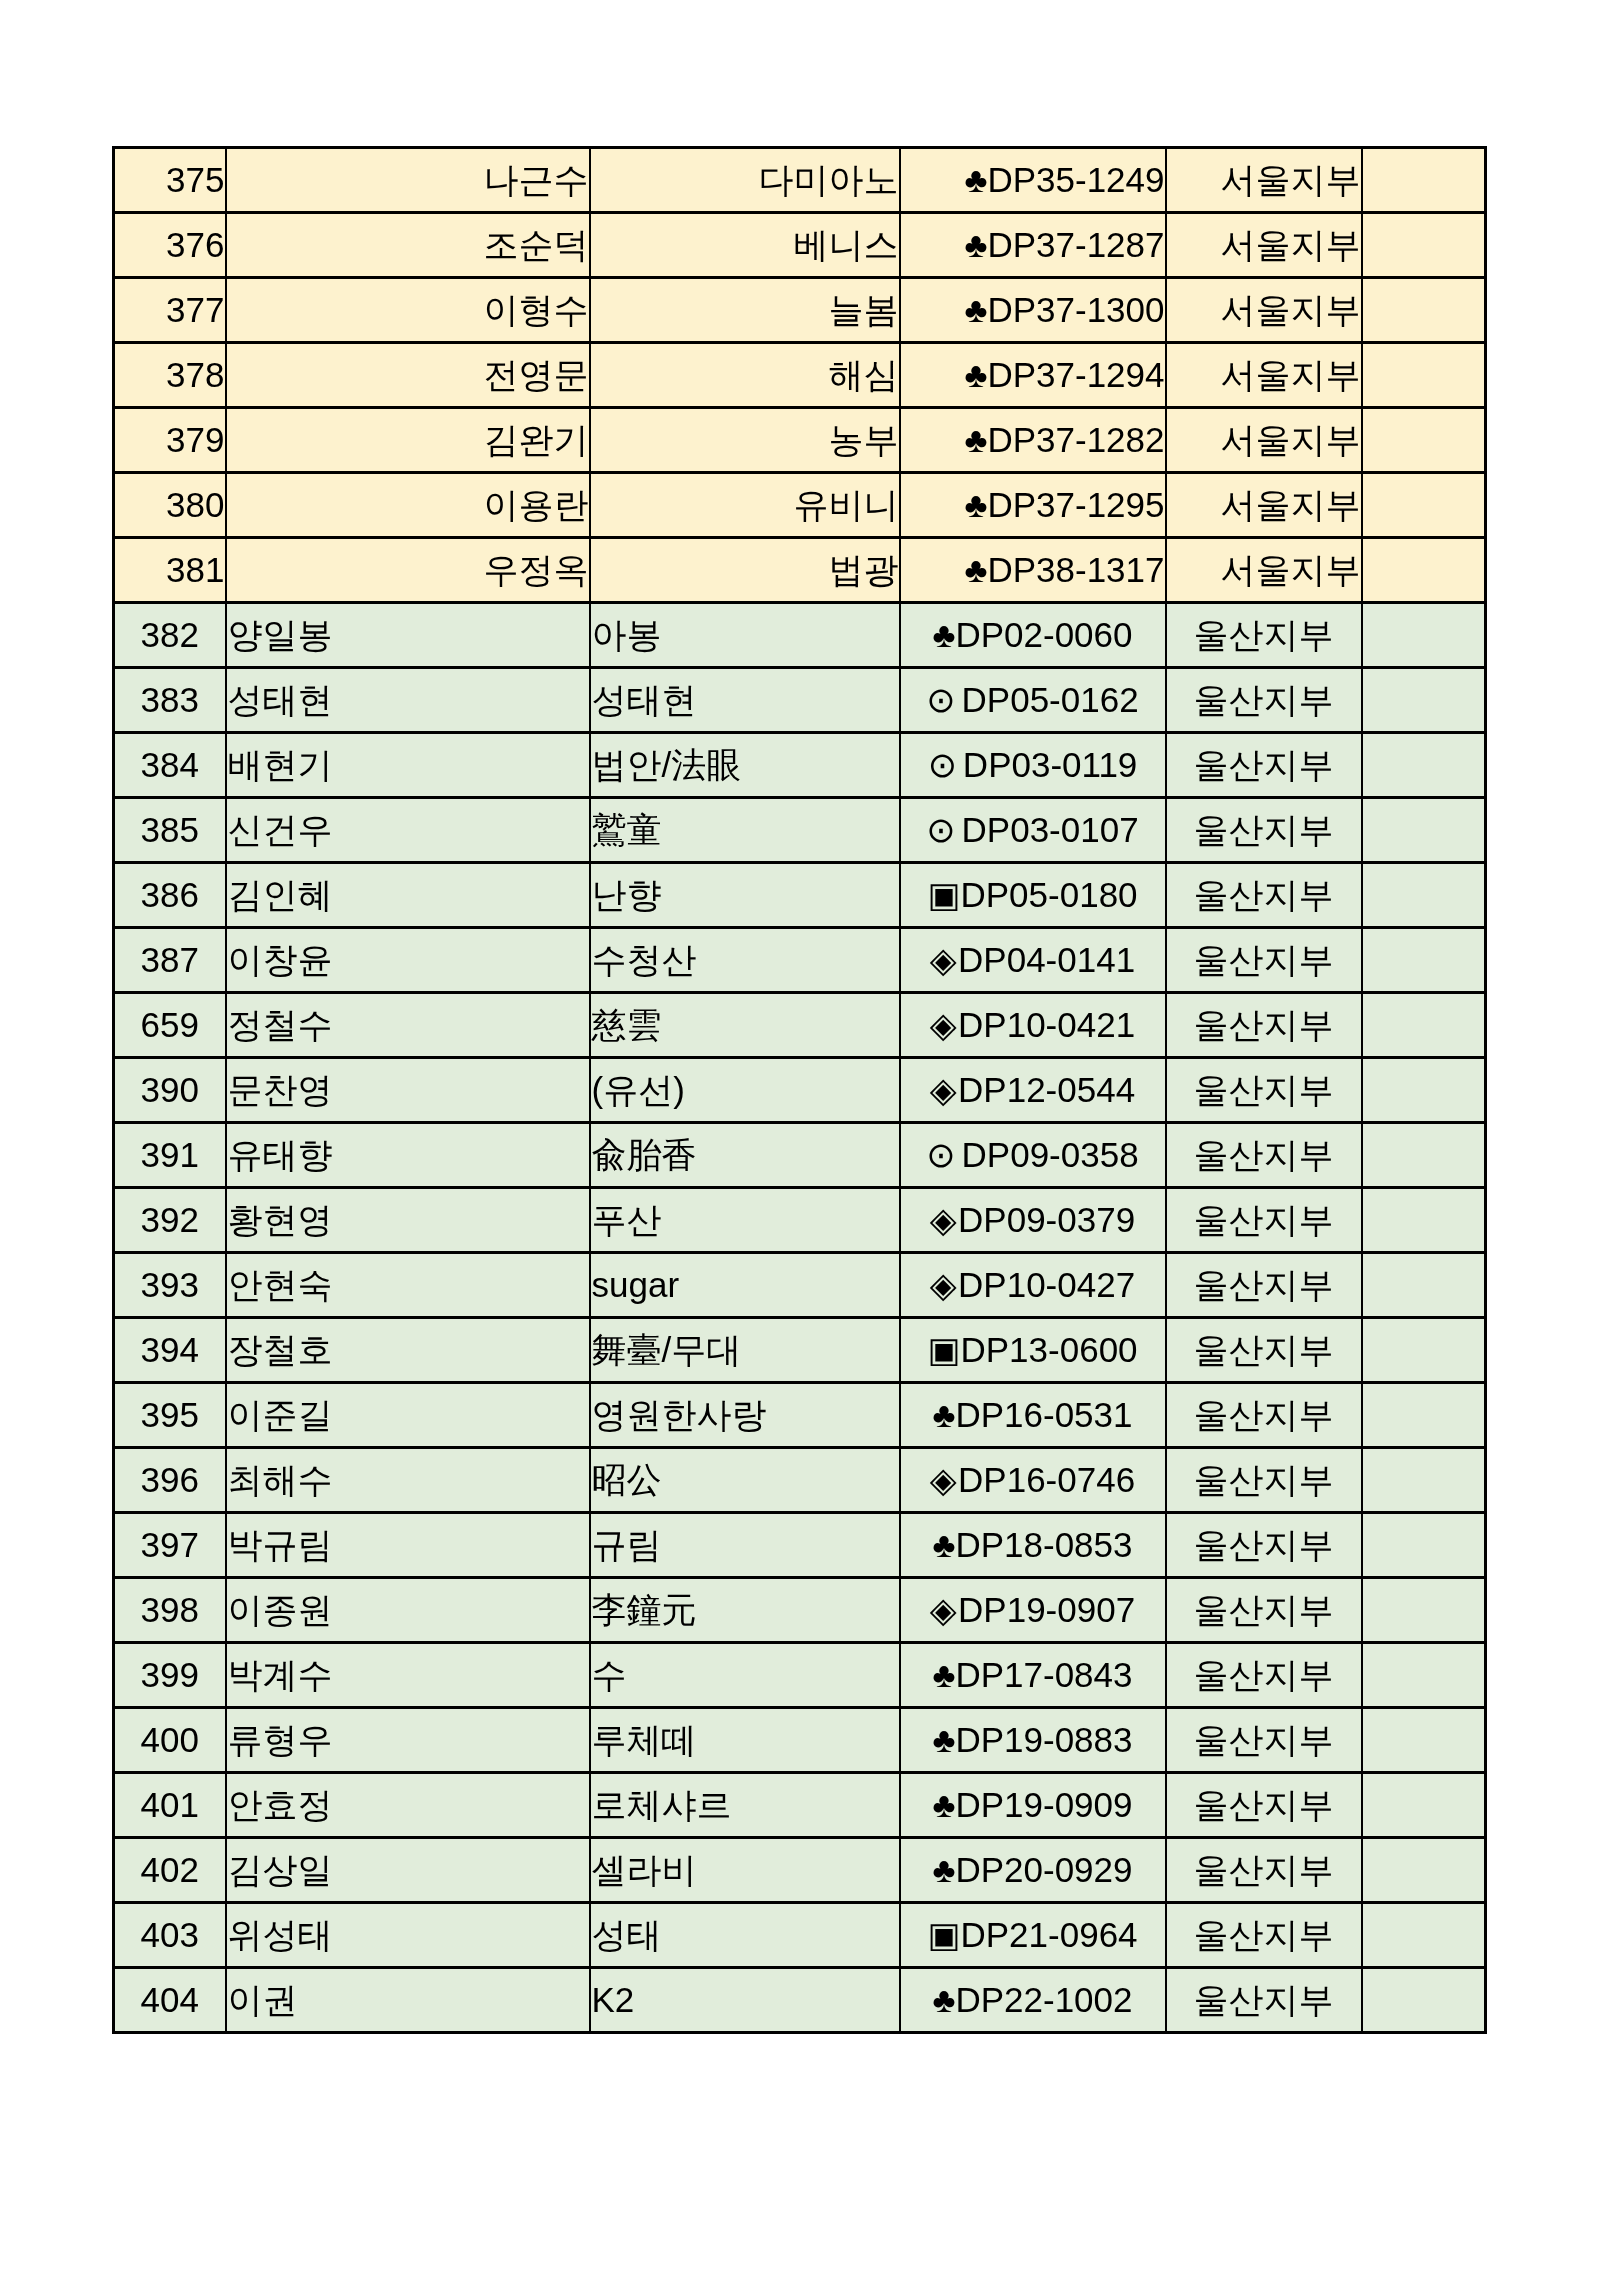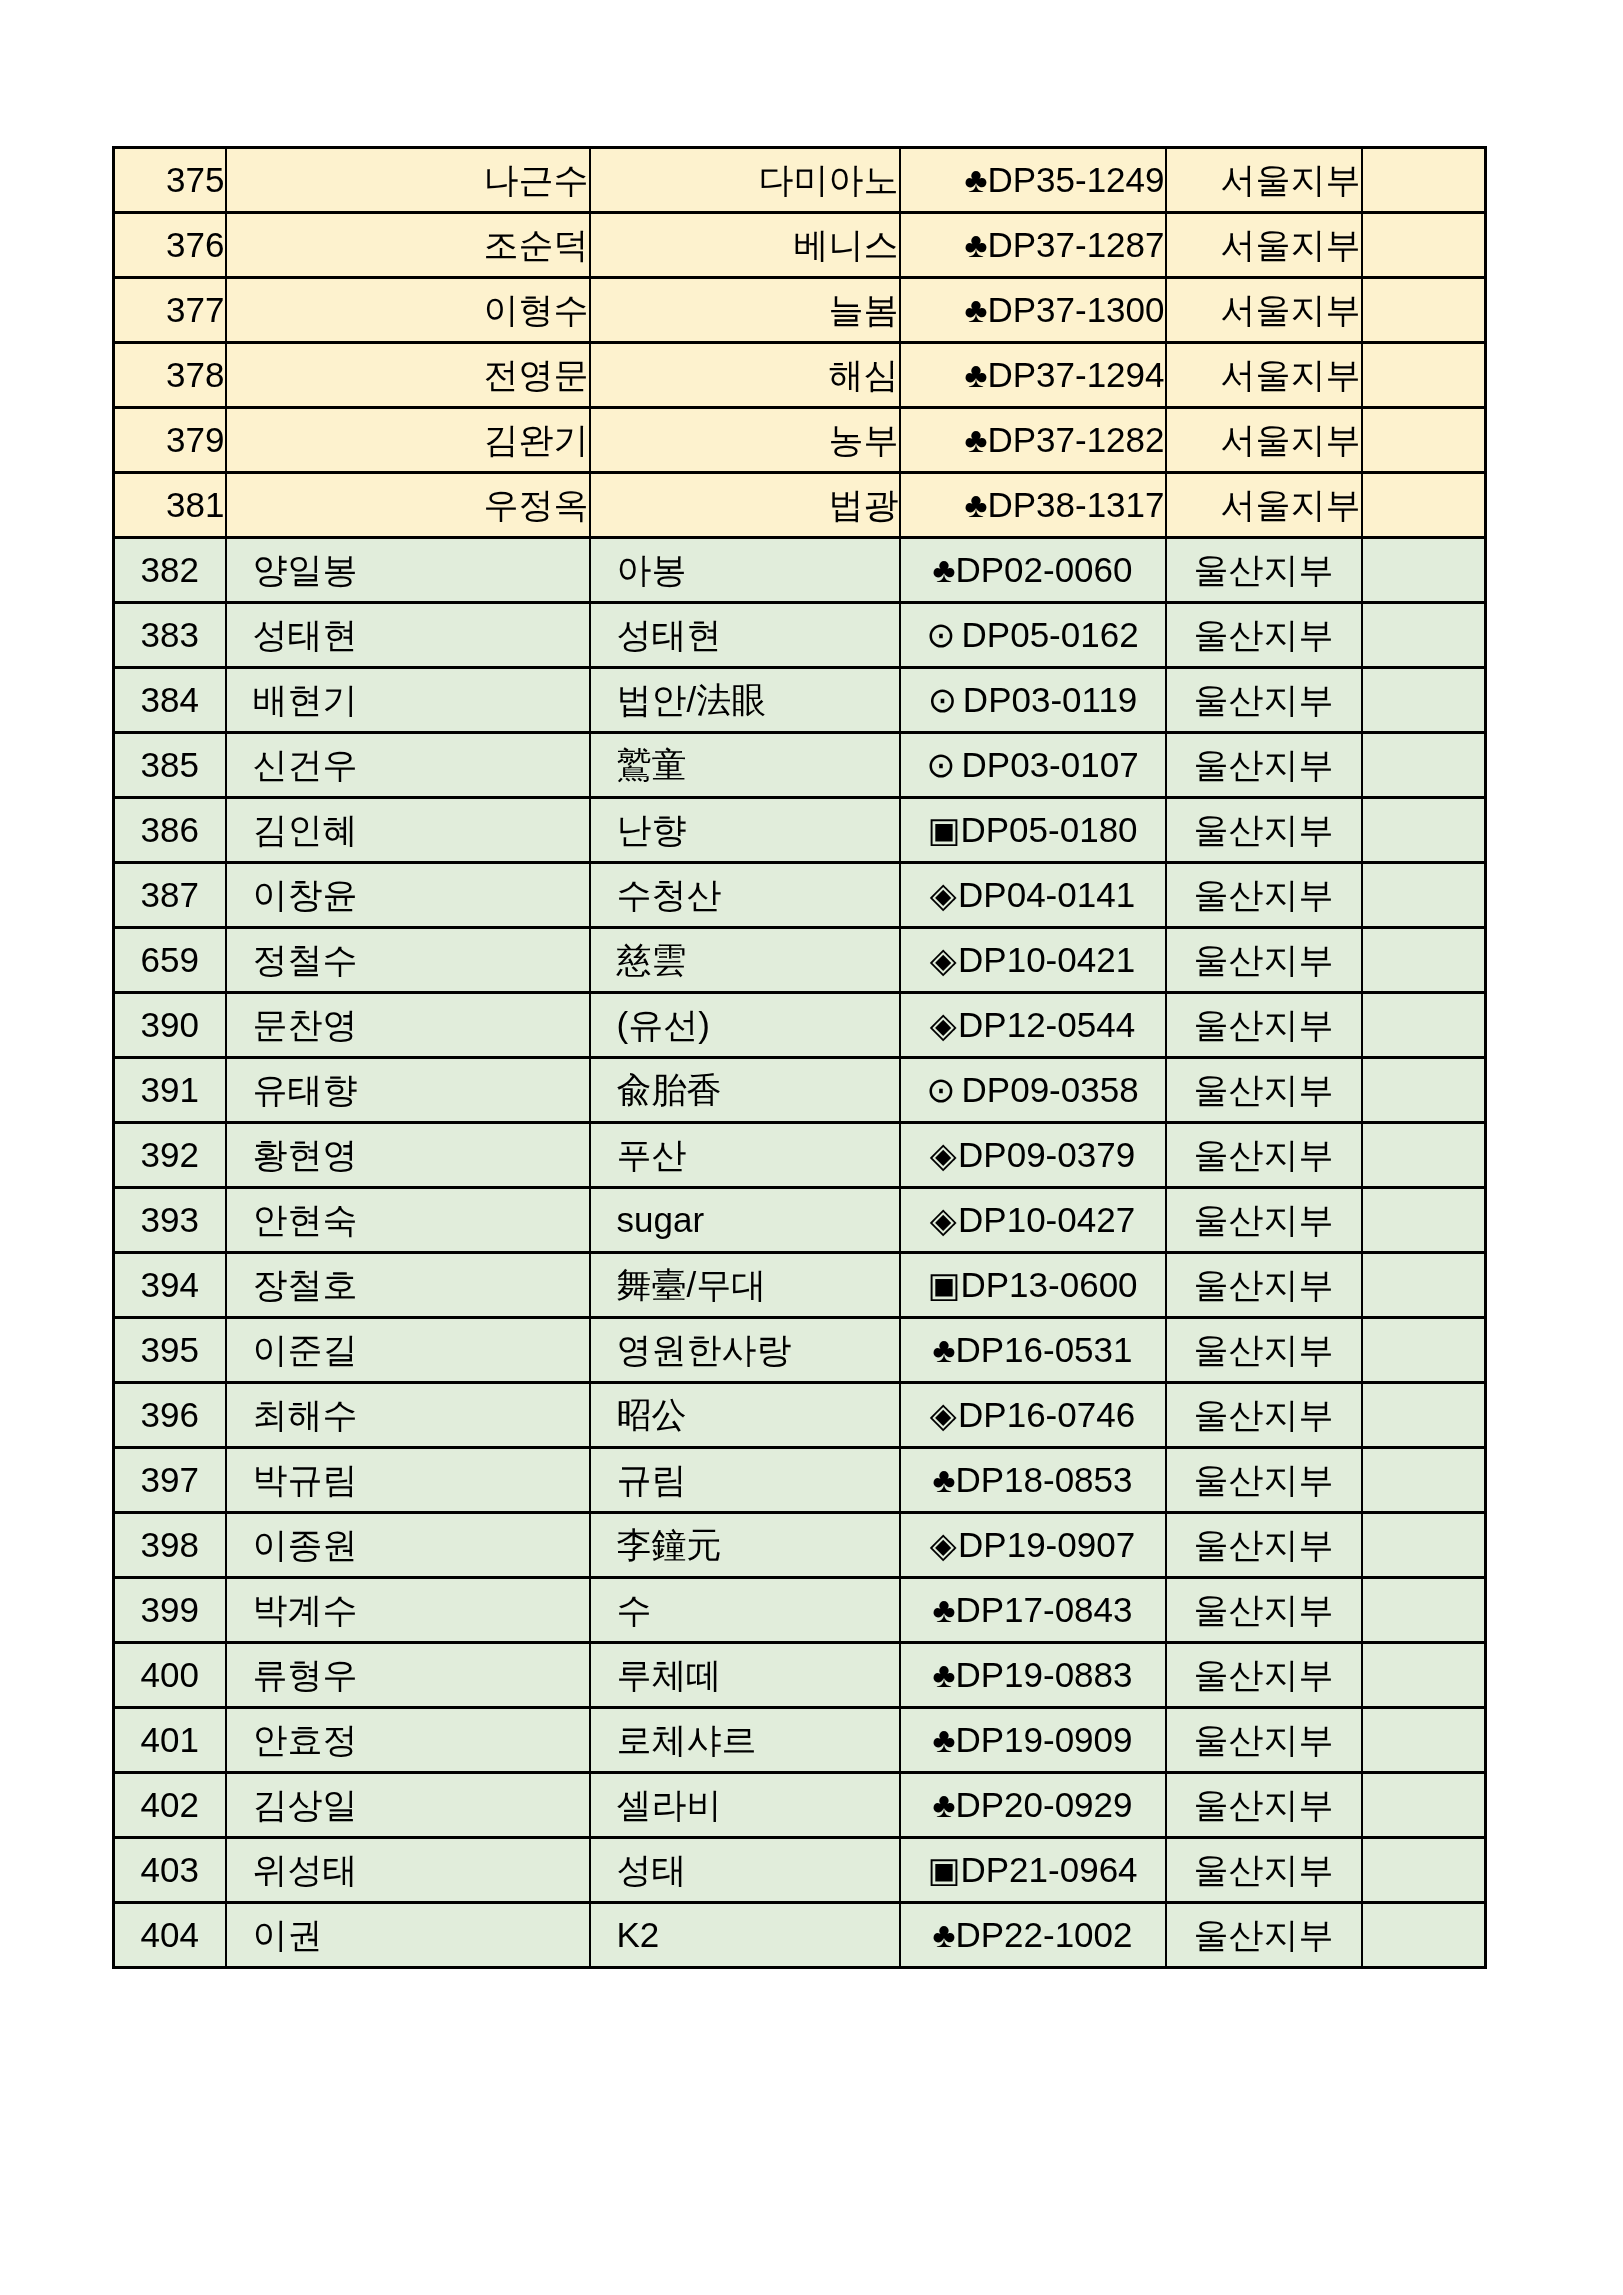--- a/index.html
+++ b/index.html
@@ -28,21 +28,21 @@
     border: 2px solid #000;
     border-top-width: 3.3px;
     border-bottom-width: 3.3px;
     font-size: 35px;
     vertical-align: middle;
     overflow: hidden;
     white-space: nowrap;
     padding: 0;
   }
   td.cell-no, td.cell-code, td.cell-branch { text-align: center; }
-  td.cell-name, td.cell-nick { text-align: left; padding-left: 26px; margin-left: 13px; }
+  td.cell-name, td.cell-nick { text-align: left; padding-left: 1px; margin-left: 13px; }
   tr.group-seoul td { background: #FDF2CE; text-align: right; }
   tr.group-ulsan td { background: #E1EDDB; }
   .code-icon { display: inline; }
   .icon-circle-dot-icon { margin-right: 5.9px; }
   .icon-diamond-dot-icon { margin-right: 1.3px; }
 </style>
 </head>
 <body>
 
 <table class="member-table">
@@ -89,20 +89,28 @@
       </tr>
       <tr class="group-seoul">
         <td class="cell-no">379</td>
         <td class="cell-name">김완기</td>
         <td class="cell-nick">농부</td>
         <td class="cell-code"><span class="code-icon icon-club-icon">♣</span><span>DP37-1282</span></td>
         <td class="cell-branch">서울지부</td>
         <td class="cell-empty"></td>
       </tr>
       <tr class="group-seoul">
+        <td class="cell-no">380</td>
+        <td class="cell-name">이용란</td>
+        <td class="cell-nick">유비니</td>
+        <td class="cell-code"><span class="code-icon icon-club-icon">♣</span><span>DP37-1295</span></td>
+        <td class="cell-branch">서울지부</td>
+        <td class="cell-empty"></td>
+      </tr>
+      <tr class="group-seoul">
         <td class="cell-no">381</td>
         <td class="cell-name">우정옥</td>
         <td class="cell-nick">법광</td>
         <td class="cell-code"><span class="code-icon icon-club-icon">♣</span><span>DP38-1317</span></td>
         <td class="cell-branch">서울지부</td>
         <td class="cell-empty"></td>
       </tr>
       <tr class="group-ulsan">
         <td class="cell-no">382</td>
         <td class="cell-name">양일봉</td>

